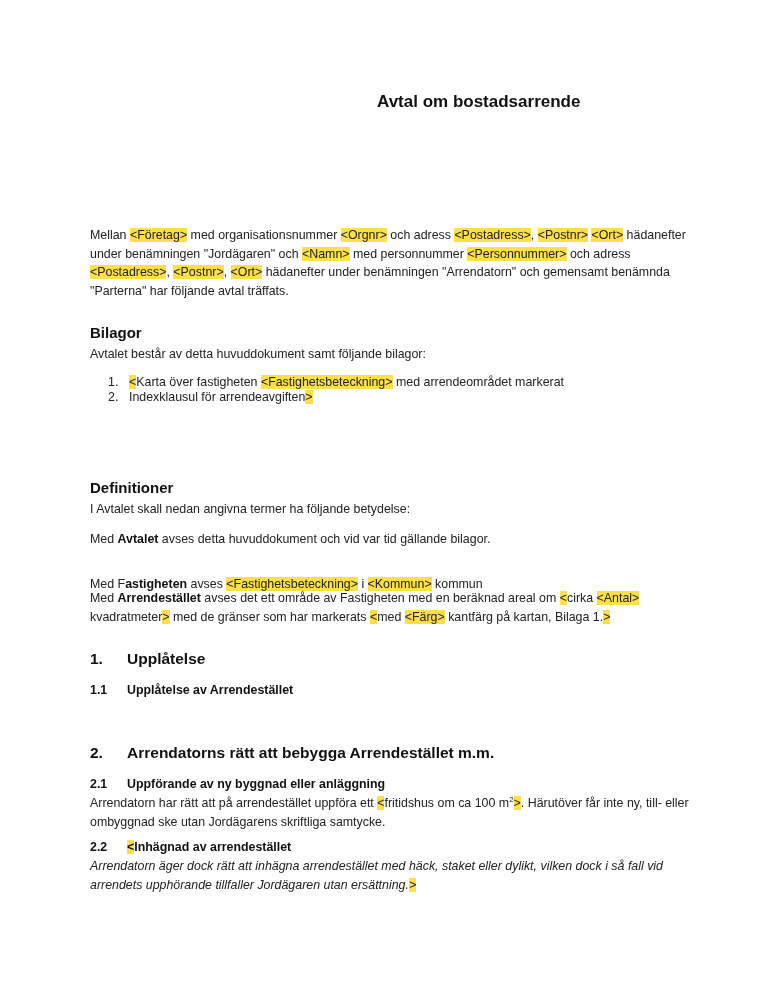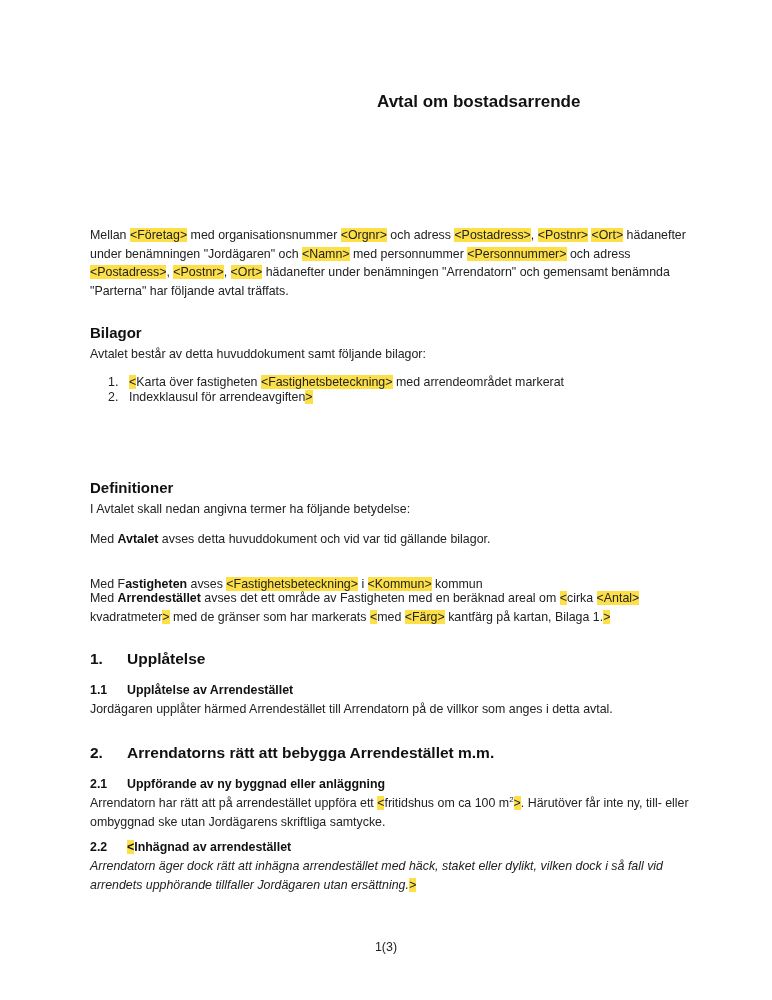--- a/index.html
+++ b/index.html
@@ -57,33 +57,31 @@
   <div class="abs para" style="top:589px;">
     <span>Med </span><b>Arrendestället</b><span> avses det ett område av Fastigheten med en beräknad areal om </span><span class="hl">&lt;</span><span>cirka </span><span class="hl">&lt;Antal&gt;</span><span> kvadratmeter</span><span class="hl">&gt;</span><span> med de gränser som har markerats </span><span class="hl">&lt;</span><span>med </span><span class="hl">&lt;Färg&gt;</span><span> kantfärg på kartan, Bilaga 1.</span><span class="hl">&gt;</span>
   </div>
 
   <div class="abs h1" style="top:650px;">
     <span class="num">1.</span><span>Upplåtelse</span>
   </div>
   <div class="abs h3" style="top:683px;">
     <span class="num">1.1</span><span>Upplåtelse av Arrendestället</span>
   </div>
-  <div class="abs para" style="top:700px;">Jordägaren upplåter härmed Arrendestället till Arrendatorn på de villkor som anges i detta avtal.</div>
 
   <div class="abs h1" style="top:744px;">
     <span class="num">2.</span><span>Arrendatorns rätt att bebygga Arrendestället m.m.</span>
   </div>
   <div class="abs h3" style="top:777px;">
     <span class="num">2.1</span><span>Uppförande av ny byggnad eller anläggning</span>
   </div>
   <div class="abs para" style="top:794px;">
     <span>Arrendatorn har rätt att på arrendestället uppföra ett </span><span class="hl">&lt;</span><span>fritidshus om ca 100 m</span><sup>2</sup><span class="hl">&gt;</span><span>. Härutöver får inte ny, till- eller ombyggnad ske utan Jordägarens skriftliga samtycke.</span>
   </div>
 
   <div class="abs h3" style="top:840px;">
     <span class="num">2.2</span><span class="hl">&lt;</span><span>Inhägnad av arrendestället</span>
   </div>
   <div class="abs para" style="top:857px;font-style:italic;">
     <span>Arrendatorn äger dock rätt att inhägna arrendestället med häck, staket eller dylikt, vilken dock i så fall vid arrendets upphörande tillfaller Jordägaren utan ersättning.</span><span class="hl">&gt;</span>
   </div>
 
-  <div class="abs footer">1(3)</div>
 </div>
 
 </body></html>

